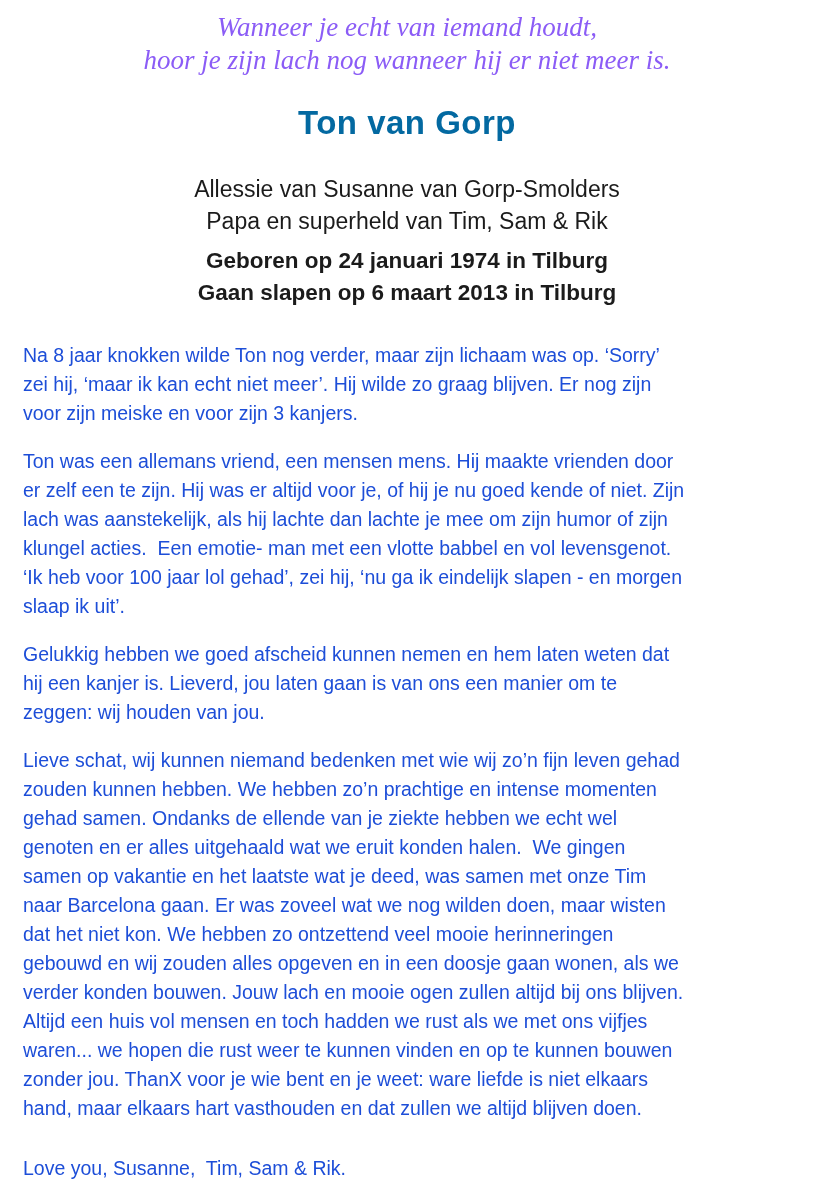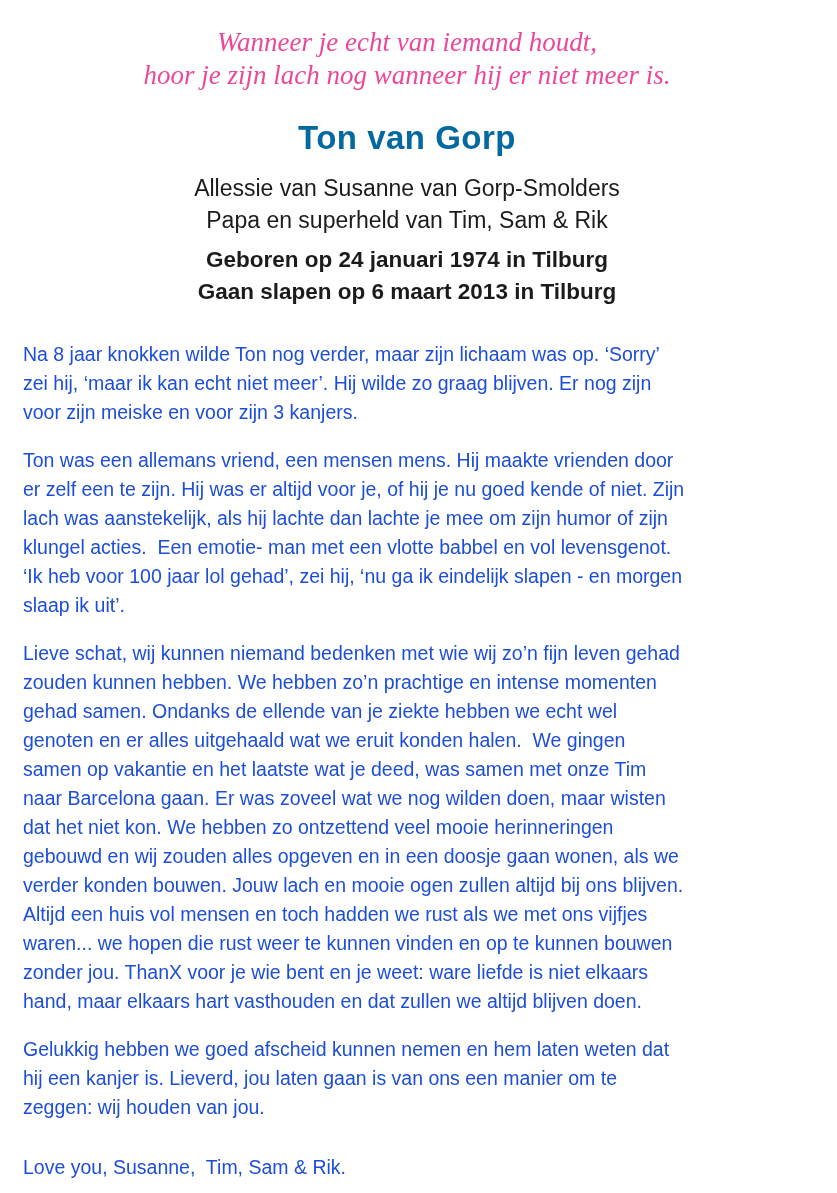--- a/index.html
+++ b/index.html
@@ -15,38 +15,38 @@
     background: #ffffff;
     color: #1b1b1b;
     font-family: "Liberation Sans", sans-serif;
     overflow: hidden;
   }
   .header {
     width: 814px;
     text-align: center;
   }
   .quote {
-    padding-top: 26px;
+    padding-top: 11px;
     font-family: "Liberation Serif", "DejaVu Serif", serif;
     font-style: italic;
     font-size: 27px;
     line-height: 33px;
     white-space: pre-line;
-    color: #ec4899;
+    color: #8b5cf6;
   }
   .title {
     margin: 26px 0 0 0;
     font-size: 33px;
     line-height: 40px;
     font-weight: bold;
     letter-spacing: 0.5px;
     color: #0369a1;
   }
   .relations {
-    margin-top: 14px;
+    margin-top: 30px;
     font-size: 23px;
     line-height: 32px;
     white-space: pre-line;
     text-align: center;
   }
   .dates {
     margin-top: 8px;
     font-size: 22.5px;
     line-height: 32px;
     white-space: pre-line;
@@ -90,34 +90,34 @@
 zei hij, ‘maar ik kan echt niet meer’. Hij wilde zo graag blijven. Er nog zijn
 voor zijn meiske en voor zijn 3 kanjers.</p>
 
     <p>Ton was een allemans vriend, een mensen mens. Hij maakte vrienden door
 er zelf een te zijn. Hij was er altijd voor je, of hij je nu goed kende of niet. Zijn
 lach was aanstekelijk, als hij lachte dan lachte je mee om zijn humor of zijn
 klungel acties.  Een emotie- man met een vlotte babbel en vol levensgenot.
 ‘Ik heb voor 100 jaar lol gehad’, zei hij, ‘nu ga ik eindelijk slapen - en morgen
 slaap ik uit’.</p>
 
+    <p>Gelukkig hebben we goed afscheid kunnen nemen en hem laten weten dat
+hij een kanjer is. Lieverd, jou laten gaan is van ons een manier om te
+zeggen: wij houden van jou.</p>
+
     <p>Lieve schat, wij kunnen niemand bedenken met wie wij zo’n fijn leven gehad
 zouden kunnen hebben. We hebben zo’n prachtige en intense momenten
 gehad samen. Ondanks de ellende van je ziekte hebben we echt wel
 genoten en er alles uitgehaald wat we eruit konden halen.  We gingen
 samen op vakantie en het laatste wat je deed, was samen met onze Tim
 naar Barcelona gaan. Er was zoveel wat we nog wilden doen, maar wisten
 dat het niet kon. We hebben zo ontzettend veel mooie herinneringen
 gebouwd en wij zouden alles opgeven en in een doosje gaan wonen, als we
 verder konden bouwen. Jouw lach en mooie ogen zullen altijd bij ons blijven.
 Altijd een huis vol mensen en toch hadden we rust als we met ons vijfjes
 waren... we hopen die rust weer te kunnen vinden en op te kunnen bouwen
 zonder jou. ThanX voor je wie bent en je weet: ware liefde is niet elkaars
 hand, maar elkaars hart vasthouden en dat zullen we altijd blijven doen.</p>
 
-    <p>Gelukkig hebben we goed afscheid kunnen nemen en hem laten weten dat
-hij een kanjer is. Lieverd, jou laten gaan is van ons een manier om te
-zeggen: wij houden van jou.</p>
-
     <p class="signature">Love you, Susanne,  Tim, Sam &amp; Rik.</p>
   </div>
 
 </div>
 
 </body></html>

